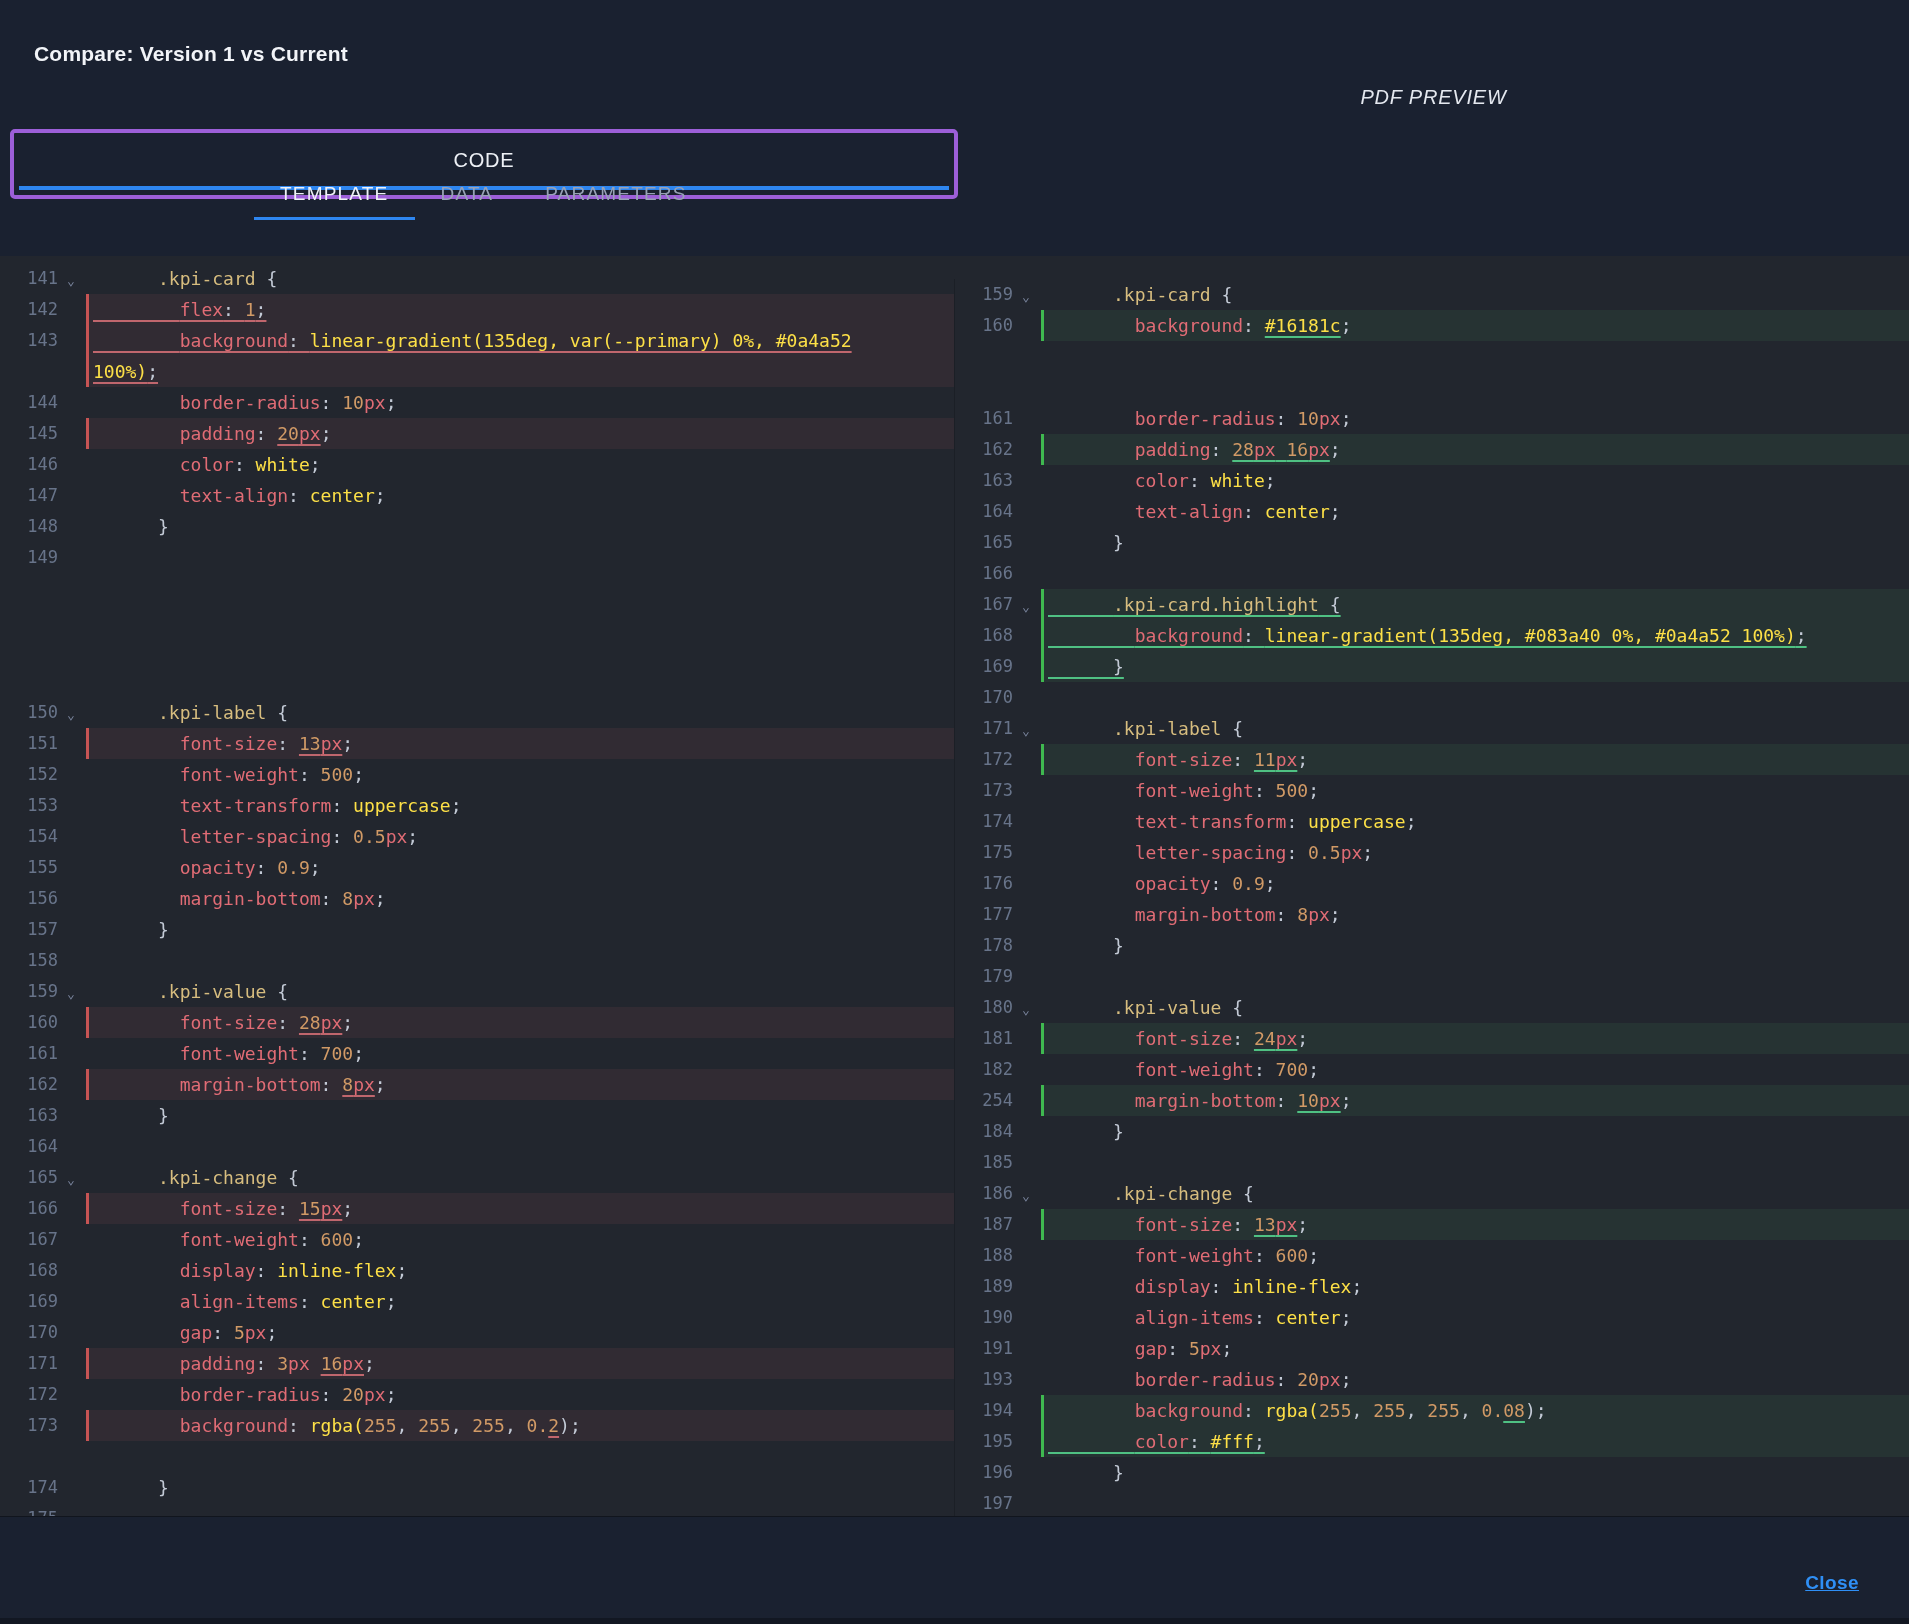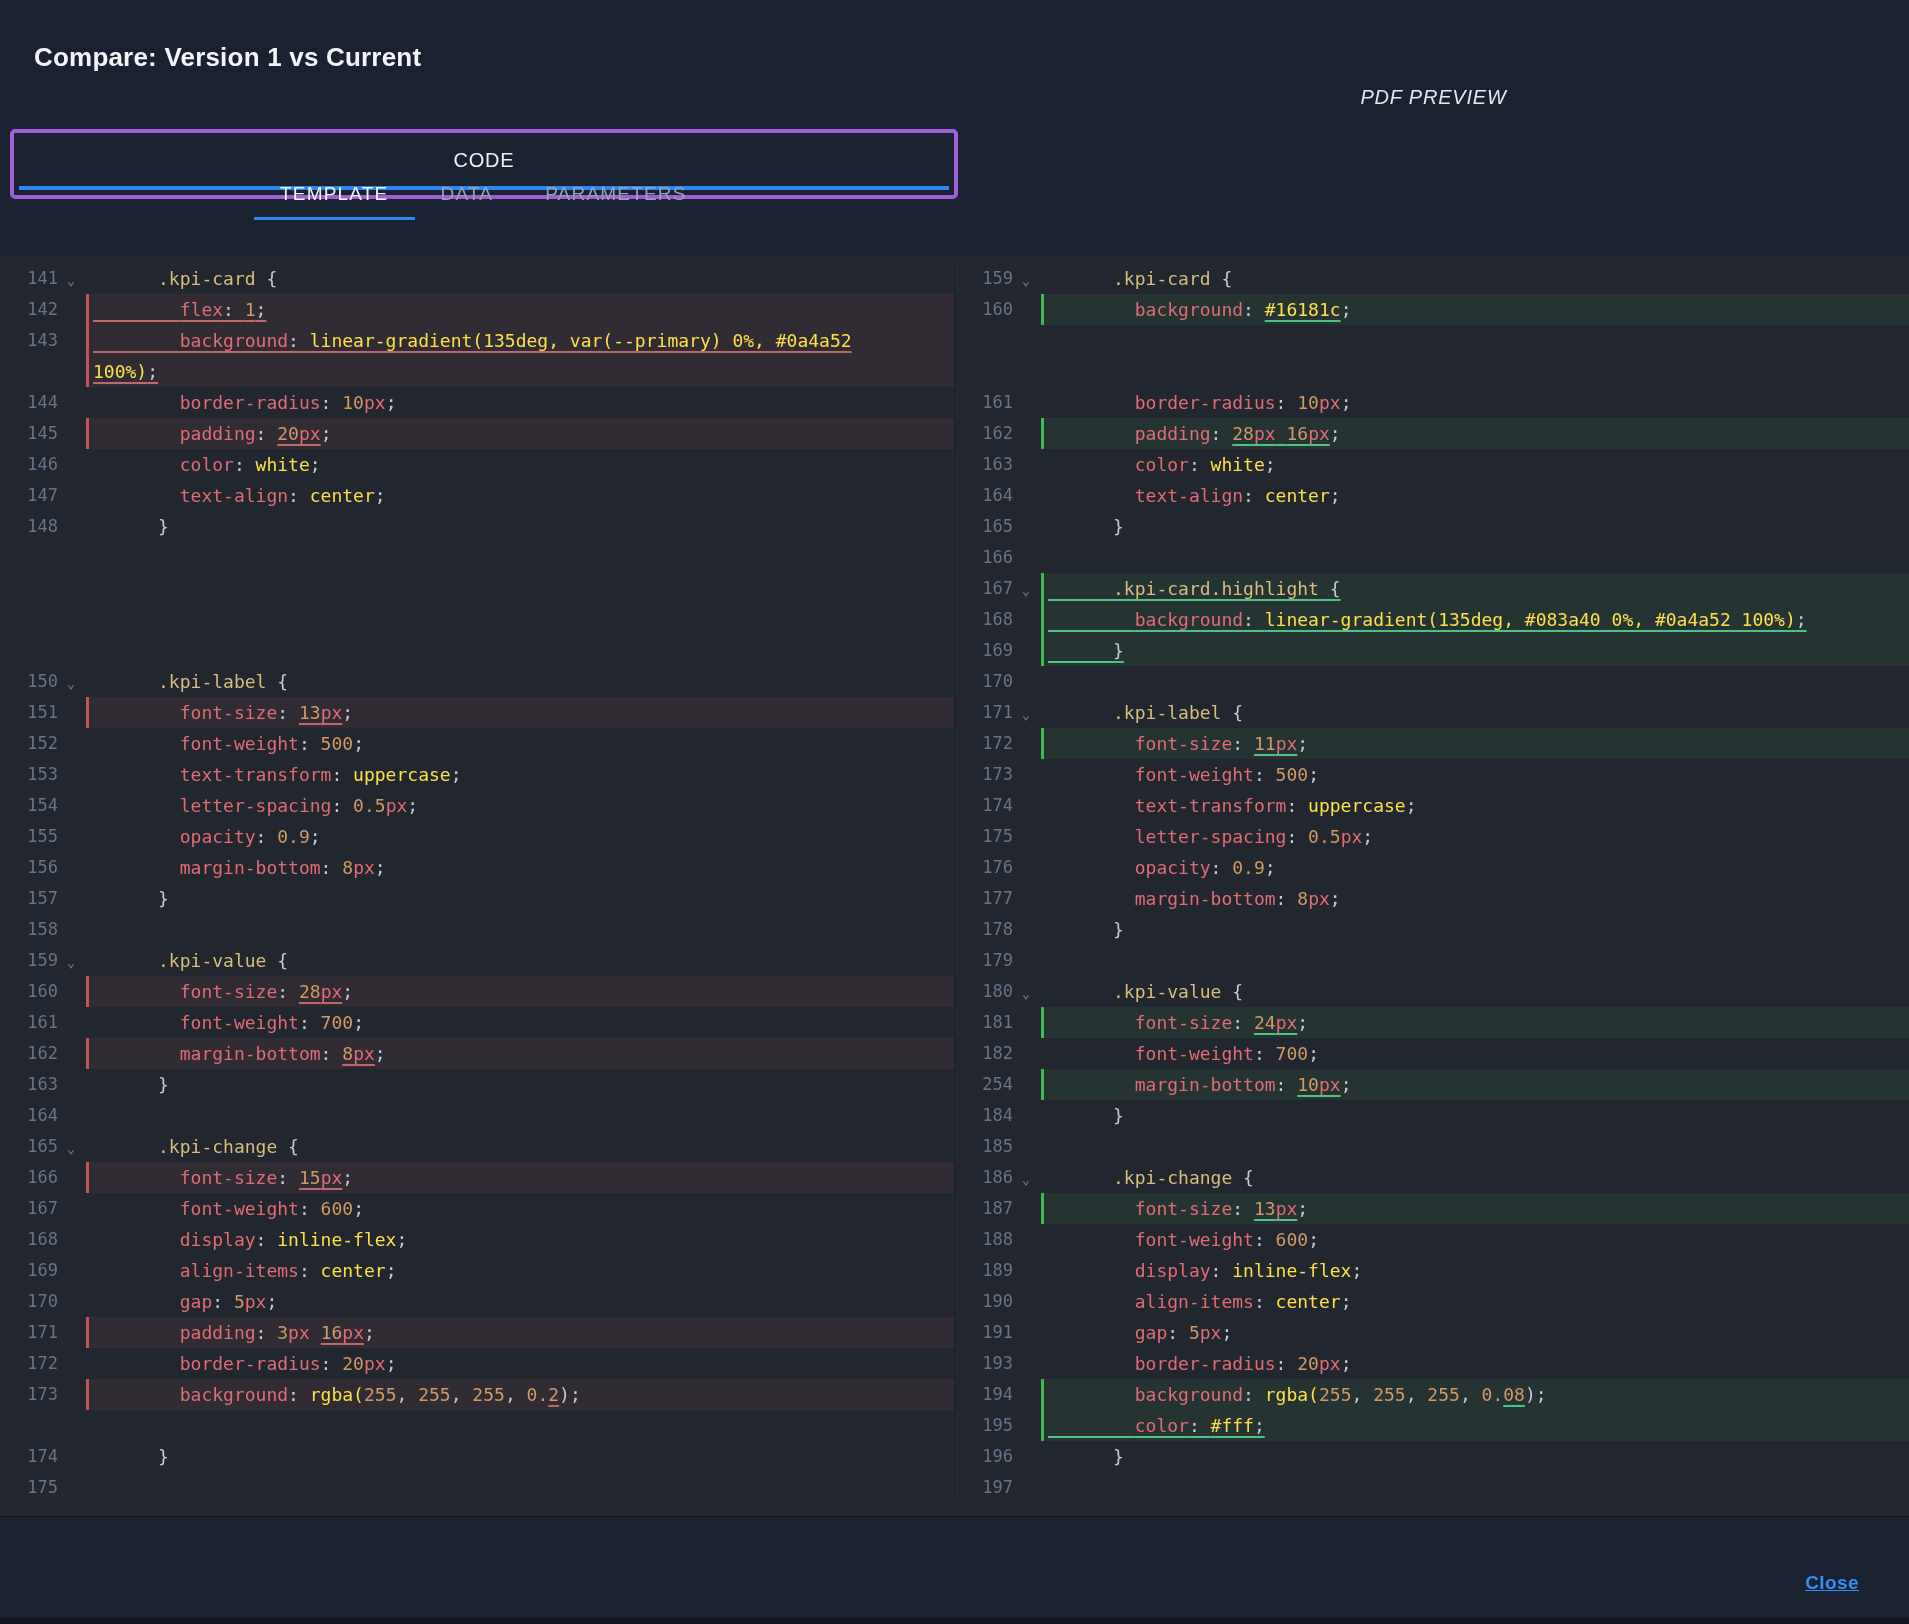--- a/index.html
+++ b/index.html
@@ -1,21 +1,21 @@
 <!DOCTYPE html>
 <html><head>
 <meta charset="utf-8">
 <style>
   html,body{margin:0;padding:0;}
   body{
     width:1909px;height:1624px;position:relative;overflow:hidden;
     background:#1a2130;font-family:"Liberation Sans",sans-serif;color:#e8ebf1;
   }
   .title{
-    position:absolute;left:34px;top:42px;font-size:26px;font-weight:700;color:#f2f4f8;letter-spacing:.2px;
+    position:absolute;left:34px;top:42px;font-size:21px;font-weight:700;color:#f2f4f8;letter-spacing:.2px;
   }
   .tabbar{position:absolute;top:86px;left:0;width:1909px;height:70px;}
   .tab-code{
     position:absolute;left:10px;top:0;width:948px;height:70px;box-sizing:border-box;
     border:4px solid #9c5fd8;border-radius:5px;display:flex;align-items:center;justify-content:center;cursor:pointer;margin-top:43px;
   }
   .tab-code .tab-label{font-size:20px;letter-spacing:.8px;color:#edf0f5;padding-bottom:8px;}
   .tab-indicator{position:absolute;left:5px;right:5px;bottom:5px;height:4px;background:#2e86f0;}
   .tab-pdf{
     position:absolute;left:958px;top:0;width:951px;height:70px;
@@ -152,20 +152,27 @@
           </div>
           <div class="row">
             <div class="gutter">
               <span class="num">148</span>
               <span class="fold"></span>
             </div>
             <div class="content"><span class="t-o">      }</span></div>
           </div>
           <div class="row">
             <div class="gutter">
+              <span class="num">149</span>
+              <span class="fold"></span>
+            </div>
+            <div class="content"></div>
+          </div>
+          <div class="row">
+            <div class="gutter">
               <span class="num"></span>
               <span class="fold"></span>
             </div>
             <div class="content"></div>
           </div>
           <div class="row">
             <div class="gutter">
               <span class="num"></span>
               <span class="fold"></span>
             </div>

